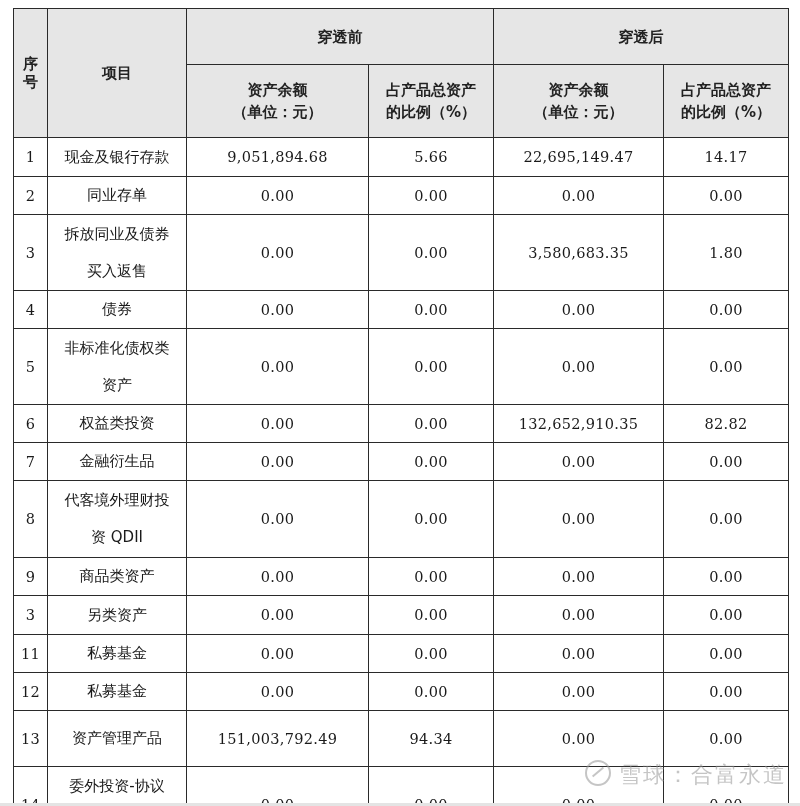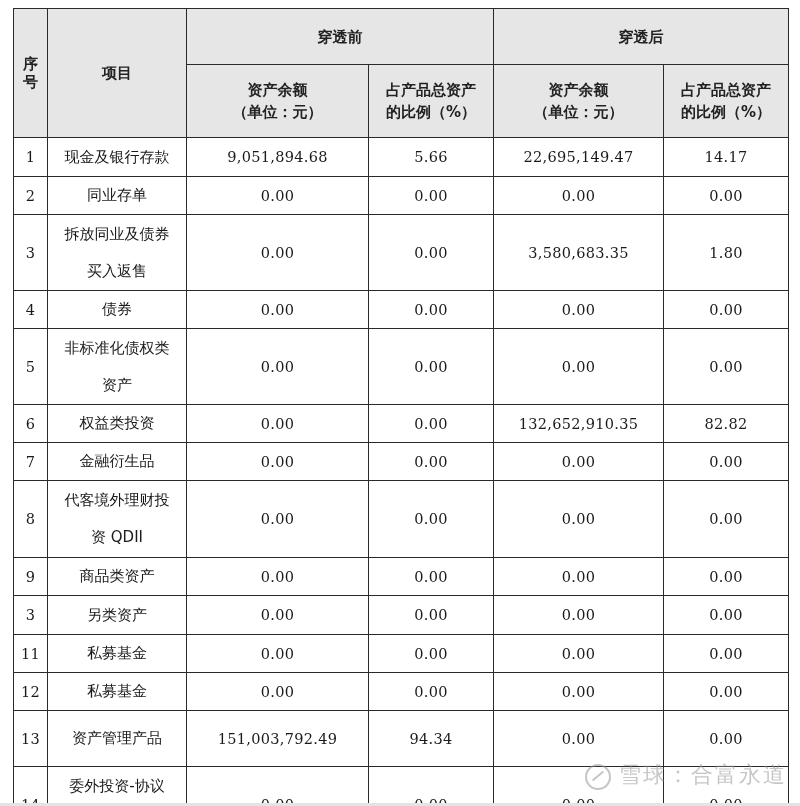--- a/index.html
+++ b/index.html
@@ -29,21 +29,21 @@
     color:#222;
   }
   .cell-text { display:block; }
   .cn { font-family:"DejaVu Sans", "Liberation Sans", sans-serif; font-size:15px; }
   .num { font-family:"DejaVu Serif", "Liberation Serif", serif; font-size:14.5px; letter-spacing:0.3px; }
   td.item { line-height:37px; }
   .watermark {
     position:absolute; left:585px; top:760px;
     font-family:Liberation Sans, sans-serif;
     font-size:22px; color:rgba(150,150,150,0.55);
-    letter-spacing:2px; display:flex; align-items:flex-end; pointer-events:none;
+    letter-spacing:2px; display:flex; align-items:flex-start; pointer-events:none;
   }
   .wm-logo {
     display:inline-block; width:22px; height:22px; border:2px solid rgba(150,150,150,0.55);
     border-radius:50%; margin-right:8px; position:relative;
   }
   .wm-logo::after {
     content:""; position:absolute; left:4px; top:9px; width:14px; height:2px;
     background:rgba(150,150,150,0.55); transform:rotate(-40deg);
   }
 </style>

